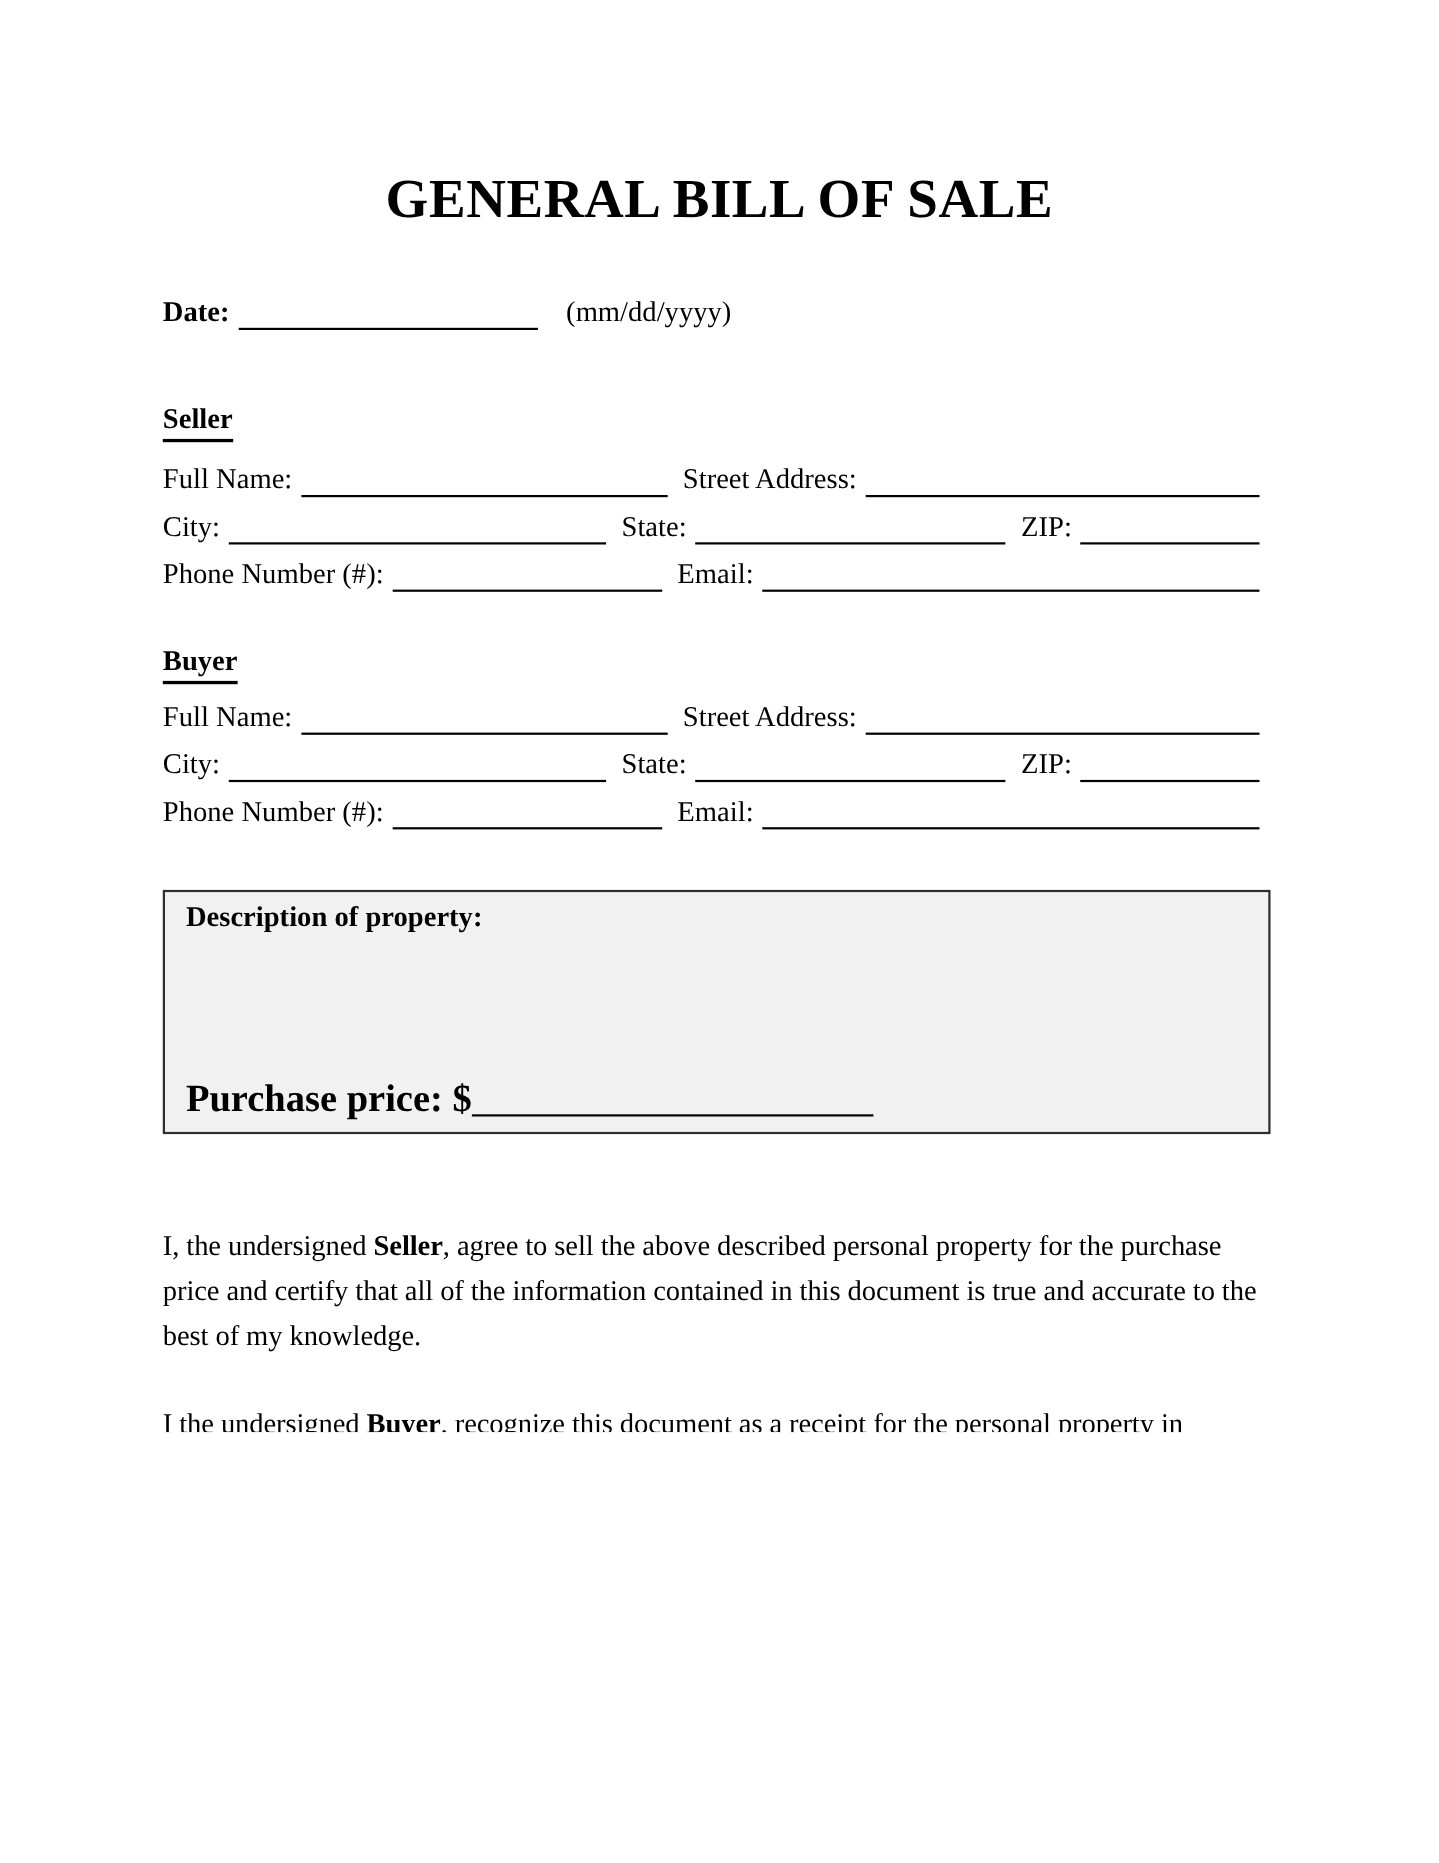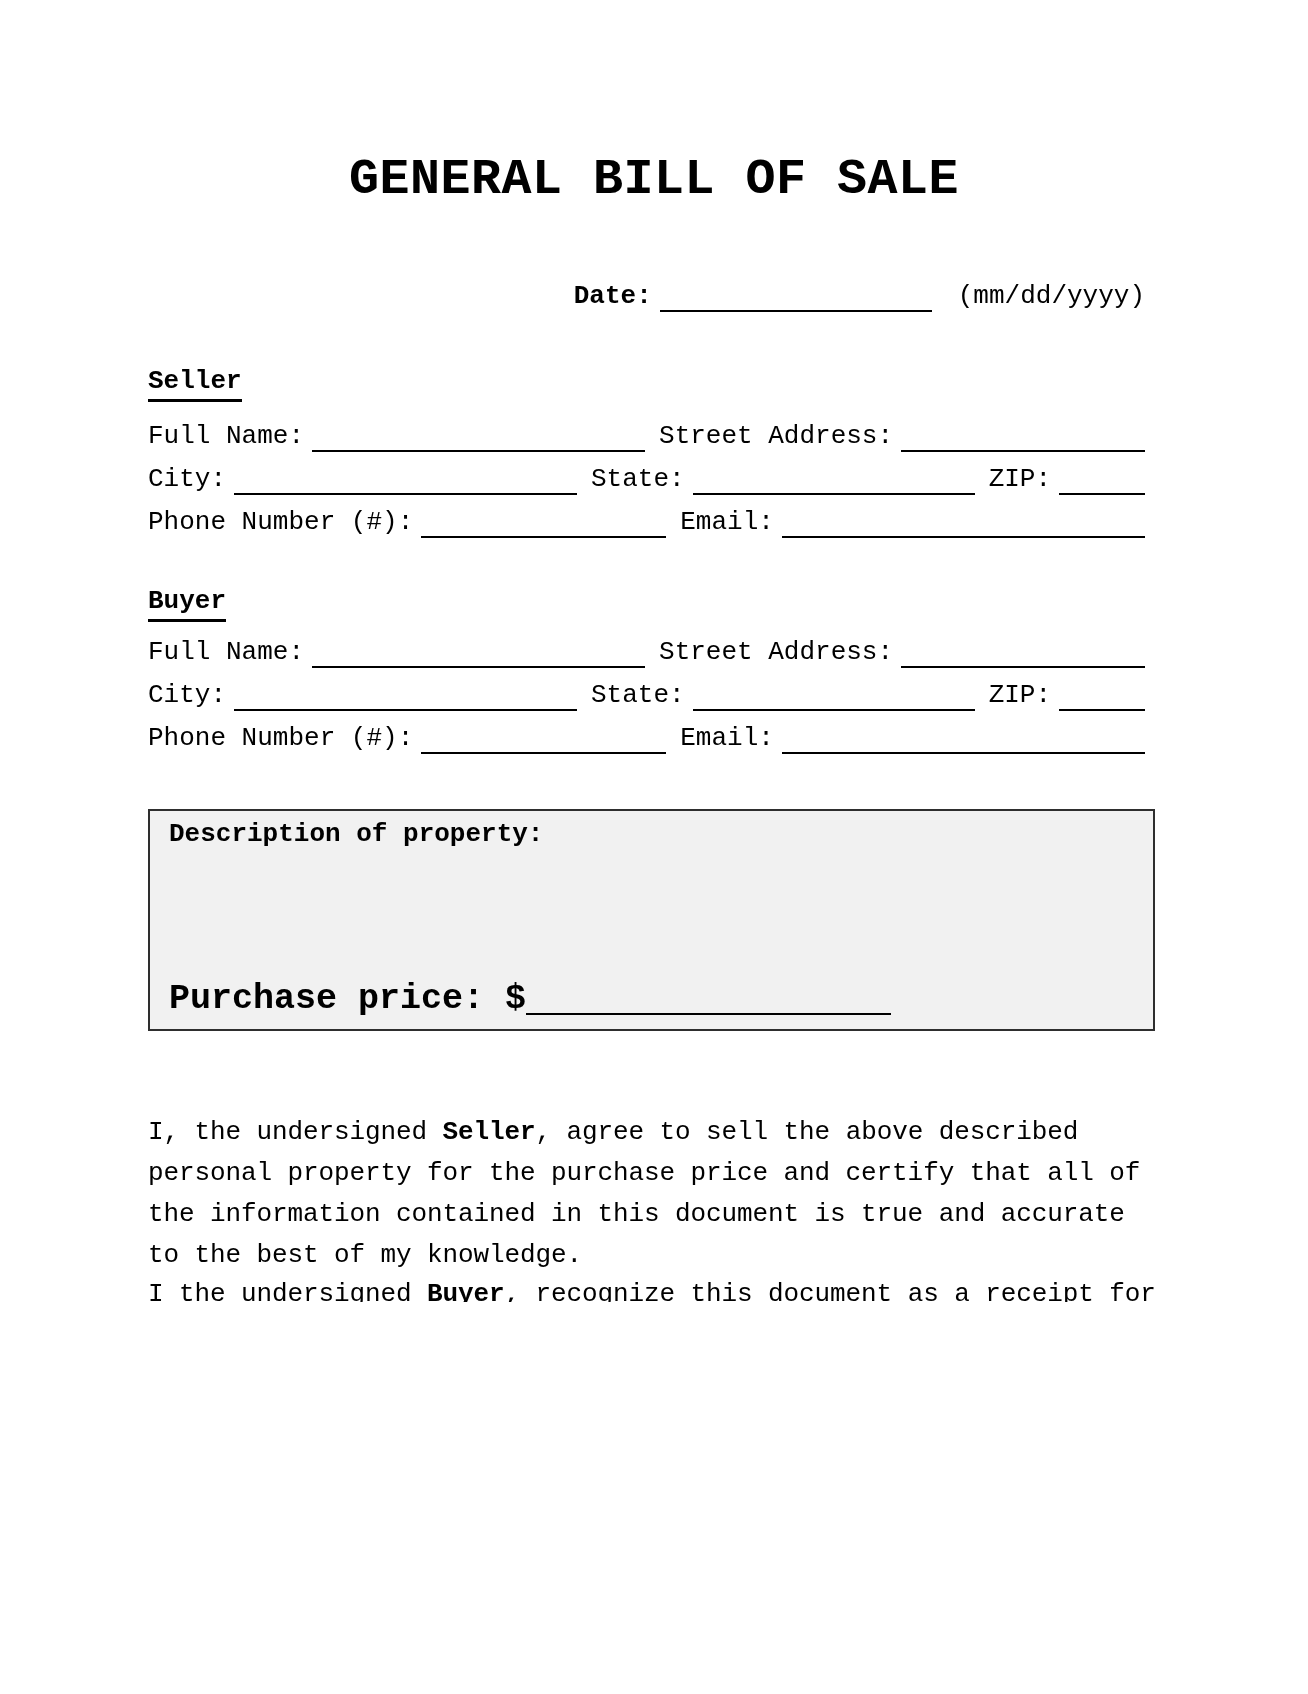--- a/index.html
+++ b/index.html
@@ -1,18 +1,18 @@
 <!DOCTYPE html>
 <html><head>
 <meta charset="utf-8">
 <style>
   html,body { margin:0; padding:0; background:#ffffff; }
   .page {
     position:relative; width:1308px; height:1302px; background:#ffffff;
-    font-family:Liberation Mono, monospace; color:#000000; overflow:hidden;border-radius:27px;
+    font-family:Liberation Serif, serif; color:#000000; overflow:hidden;border-radius:27px;
   }
   .title {
     position:absolute; top:150px; left:0; width:100%; margin:0;
     text-align:center; font-size:50px; font-weight:700; line-height:1.2;
     letter-spacing:0.5px;
   }
   .row {
     position:absolute; left:148px; width:997px; height:32px;
     display:flex; align-items:flex-end; font-size:26px; line-height:32px;
     white-space:nowrap;
@@ -58,21 +58,21 @@
     position:absolute; right:153px; top:1590px; font-size:26px;
   }
 </style>
 </head>
 <body>
 
 <div class="page">
 
   <h1 class="title">GENERAL BILL OF SALE</h1>
 
-  <div class="row" style="top:280px;justify-content:flex-end;">
+  <div class="row" style="top:268px;">
     <span class="b">Date:</span>
     <span class="blank" style="width:272px;"></span>
     <span class="suffix">(mm/dd/yyyy)</span>
   </div>
 
   <div class="heading-row" style="top:365px;">
     <span class="section-heading">Seller</span>
   </div>
 
   <div class="row" style="top:420px;">

